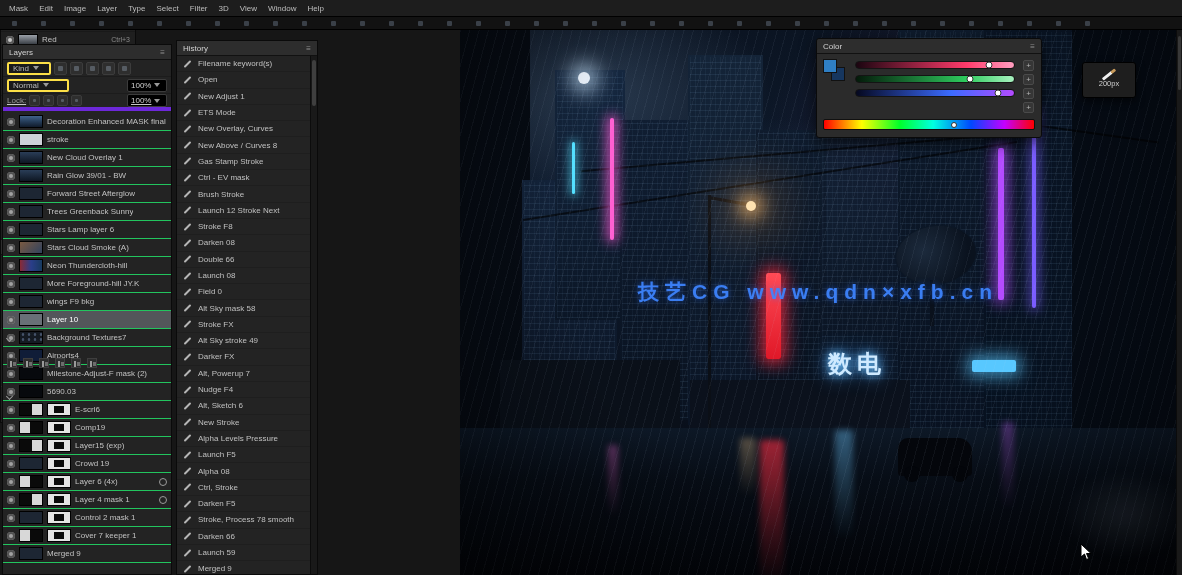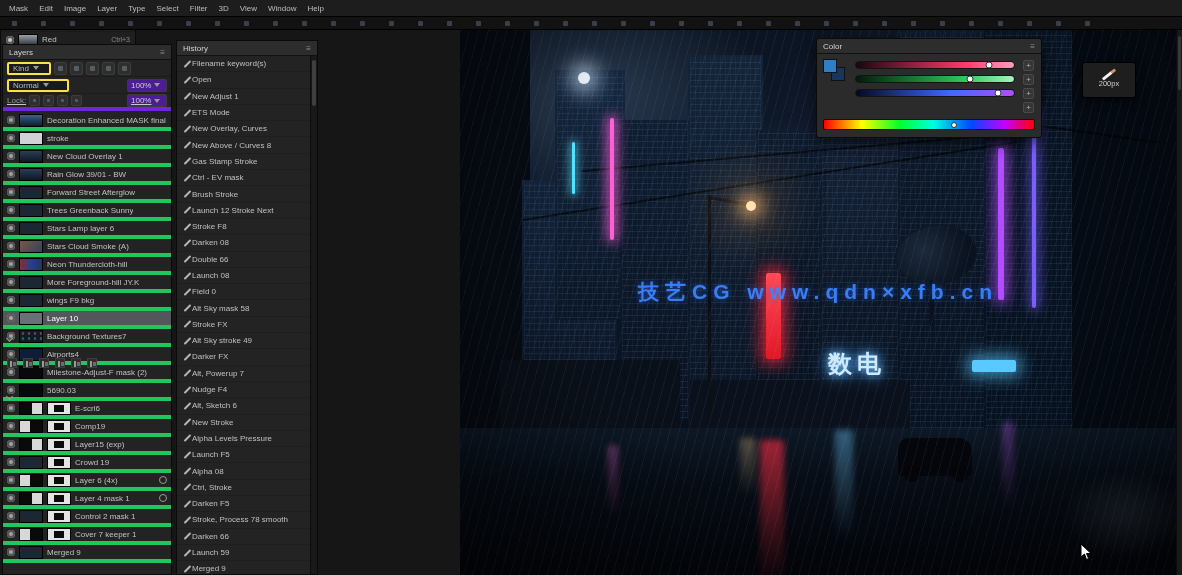--- a/index.html
+++ b/index.html
@@ -17,30 +17,30 @@
   
   .panel{position:absolute;background:#232323;border:1px solid #0a0a0a;}
   .panel-tab{height:15px;background:#2d2d2d;border-bottom:1px solid #111;display:flex;align-items:center;
     padding:0 6px;color:#d2d2d2;}
   .panel-tab .menu-glyph{margin-left:auto;color:#8f8f8f;}
   .dropdown{background:#1a1a1a;border:2px solid #fde047;height:13px;display:flex;align-items:center;
     gap:4px;padding:0 4px;color:#b8b8b8;border-radius:2px;}
   .chev{width:0;height:0;border-left:3px solid transparent;border-right:3px solid transparent;border-top:4px solid #9a9a9a;}
   .mini-btn{width:13px;height:13px;background:#2e2e2e;border:1px solid #3c3c3c;border-radius:2px;position:relative;flex:none;}
   .mini-btn::after{content:"";position:absolute;inset:3px;background:#565c63;border-radius:1px;}
-  .field{background:#4c1d95;border:1px solid #3c3c3c;border-radius:2px;height:13px;display:flex;align-items:center;
+  .field{background:#000000;border:1px solid #3c3c3c;border-radius:2px;height:13px;display:flex;align-items:center;
     gap:3px;padding:0 3px;color:#d0d0d0;}
   .field .f-label{color:#8a8a8a;}
 
   
   #layers-panel{left:2px;top:44px;width:170px;bottom:0;}
   .lp-row{display:flex;align-items:center;gap:3px;padding:2px 4px;height:18px;border-bottom:1px solid #1c1c1c;}
   .lp-row.h17{height:17px;}
   .layers-list{position:absolute;top:68px;bottom:0;left:0;right:0;overflow:hidden;}
-  .layer-row{height:18px;display:flex;align-items:center;gap:4px;padding:0 4px;border-bottom:4px solid #22c55e;color:#c2c2c2;}
+  .layer-row{height:18px;display:flex;align-items:center;gap:4px;padding:0 4px;border-bottom:1px solid #22c55e;color:#c2c2c2;}
   .layer-row.selected{background:#53565a;color:#fff;}
   .eye{width:8px;height:8px;border-radius:50%;background:#b9b9b9;box-shadow:inset 0 0 0 2px #5c5c5c;flex:none;opacity:.85;}
   .thumb{width:24px;height:13px;border:1px solid #000;flex:none;}
   .layer-name{white-space:nowrap;overflow:hidden;text-overflow:ellipsis;}
   .fx-badge{margin-left:auto;width:8px;height:8px;border:1px solid #9a9a9a;border-radius:50%;flex:none;}
   .t-city{background:linear-gradient(180deg,#41628a,#27405e 45%,#101b2b);}
   .t-light{background:#cfd3d8;}
   .t-citydark{background:linear-gradient(180deg,#2a3d57,#0e1723);}
   .t-dark{background:#1d2633;}
   .t-photo{background:linear-gradient(135deg,#7a5a42,#31425e);}
@@ -53,21 +53,21 @@
   .t-bw2{background:linear-gradient(90deg,#d8d8d8 0 45%,#0a0a0a 45%);}
   .t-mask{background:#e4e4e4;position:relative;}
   .t-mask::after{content:"";position:absolute;inset:2px 6px;background:#0b0b0b;}
   .t-graycity{background:linear-gradient(180deg,#9aa0a8,#3a3f46);}
   .t-bwc{background:linear-gradient(90deg,#050505 0 50%,#cfcfcf 50%);}
   .t-bwc2{background:#0c0c0c;box-shadow:inset 0 0 0 1px #000, inset -6px 0 0 #d0d0d0;}
 
   
   #history-panel{left:176px;top:40px;width:142px;bottom:0;}
   .history-list{position:absolute;top:15px;bottom:0;left:0;right:7px;overflow:hidden;}
-  .history-row{height:16.3px;display:flex;align-items:center;padding:0 6px;border-bottom:1px solid #1e1e1e;color:#c0c0c0;}
+  .history-row{height:16.3px;display:flex;align-items:center;gap:6px;padding:0 6px;border-bottom:1px solid #1e1e1e;color:#c0c0c0;}
   .pen-icon{width:9px;height:2px;background:#b5b5b5;transform:rotate(-45deg);border-radius:1px;flex:none;}
   .vscroll{position:absolute;top:15px;bottom:0;right:0;width:7px;background:#191919;border-left:1px solid #0c0c0c;}
   .vscroll .thumb-bar{position:absolute;top:4px;left:1px;right:1px;height:46px;background:#3f3f3f;border-radius:2px;}
 
   
   #right-panel{left:322px;top:36px;width:136px;bottom:0;background:#1f1f1f;border:1px solid #0a0a0a;}
   .channel-list{overflow:hidden;}
   .channel-row{height:16px;display:flex;align-items:center;gap:4px;padding:0 5px;border-bottom:1px solid #191919;color:#c0c0c0;}
   .ch-eye{width:8px;height:8px;border-radius:50%;background:#c7c7c7;box-shadow:inset 0 0 0 2px #585858;flex:none;}
   .ch-eye.off{background:transparent;box-shadow:inset 0 0 0 1px #3c3c3c;}

